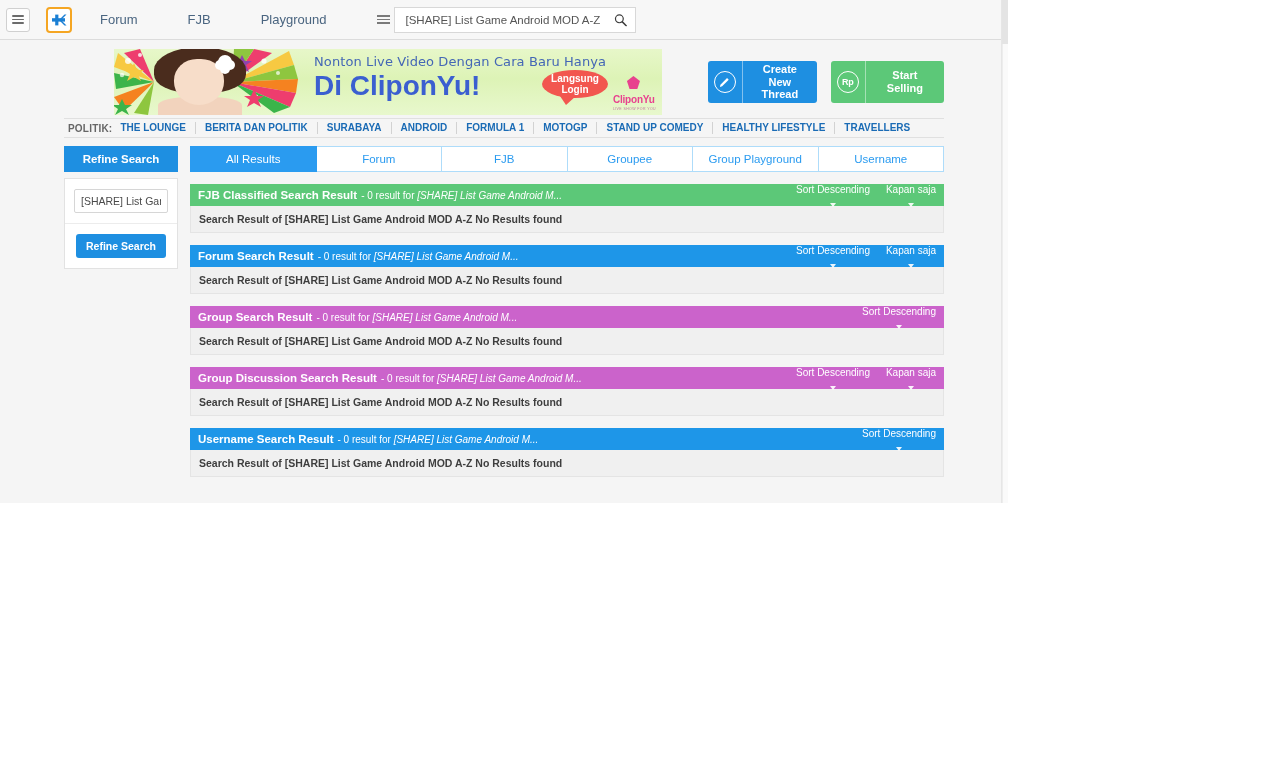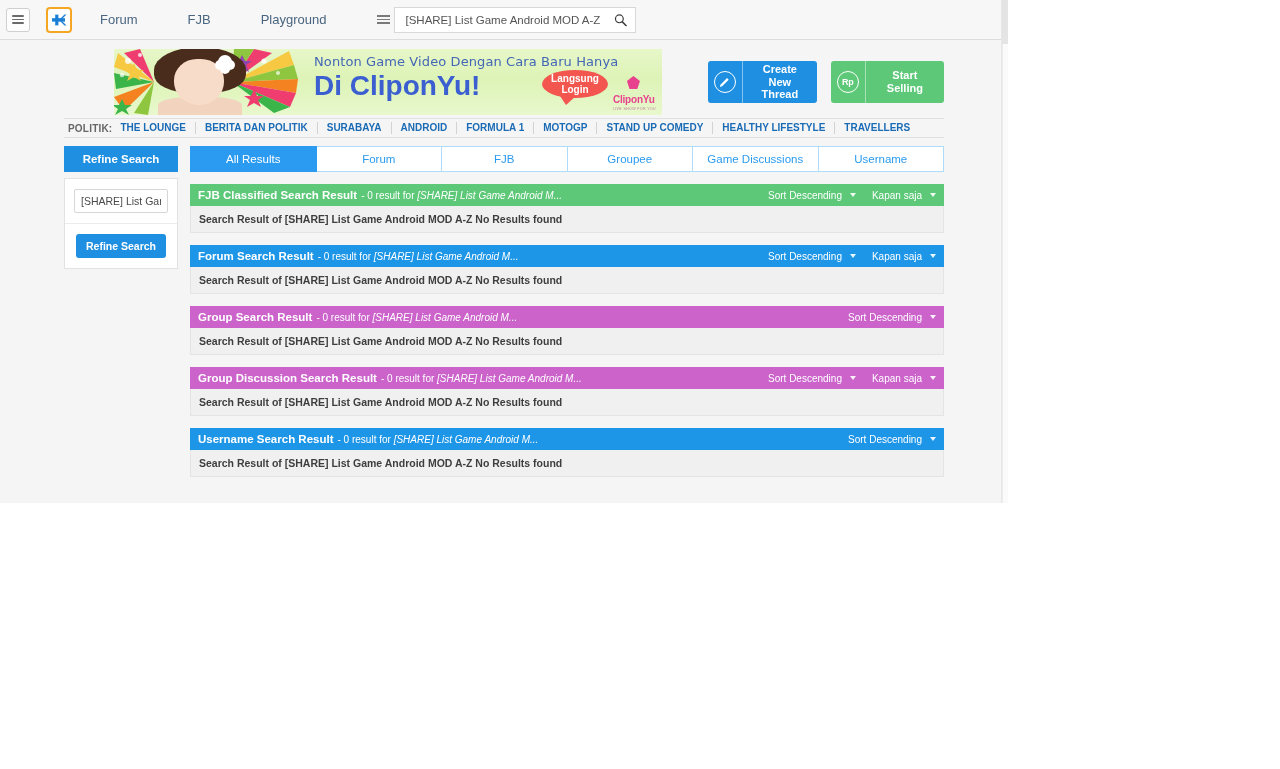--- a/index.html
+++ b/index.html
@@ -301,21 +301,21 @@
   .result-head {
     height: 22px; display: flex; align-items: center;
     padding: 0 8px; color: #ffffff;
   }
   .rh-title { font-size: 11.5px; font-weight: bold; white-space: nowrap; }
   .rh-meta { font-size: 10px; margin-left: 4px; white-space: nowrap; }
   .rh-query { font-style: italic; }
   .rh-controls { margin-left: auto; display: flex; align-items: center; gap: 16px; }
   .rh-ctrl {
     font-size: 10px; display: flex; align-items: center; gap: 8px;
-    cursor: pointer; white-space: nowrap;
+    cursor: pointer; white-space: nowrap; flex-direction: column;
   }
   .caret {
     width: 0; height: 0;
     border-left: 3.5px solid transparent;
     border-right: 3.5px solid transparent;
     border-top: 4px solid #ffffff;
     opacity: .9;
   }
   .result-body {
     background: #f0f0f0;
@@ -426,21 +426,21 @@
               <polygon points="8,50 11,56 18,56 12,60 15,66 8,62 1,66 4,60 -2,56 5,56" fill="#3bb44a"></polygon>
               <polygon points="110,2 112,8 119,8 113,12 116,18 110,14 104,18 107,12 101,8 108,8" fill="#f58220"></polygon>
             </svg>
             <div class="girl-hair"></div>
             <div class="girl-body"></div>
             <div class="girl-face"></div>
             <div class="flower"></div>
           </div>
 
           <div class="ad-text">
-            <div class="ad-line1">Nonton Game Video Dengan Cara Baru Hanya</div>
+            <div class="ad-line1">Nonton Live Video Dengan Cara Baru Hanya</div>
             <div class="ad-line2">Di CliponYu!</div>
           </div>
 
           <div class="ad-bubble">
             <span>Langsung</span>
             <span>Login</span>
           </div>
 
           <div class="ad-logo">
             <div class="ad-logo-mark"></div>
@@ -505,21 +505,21 @@
           </div>
         </div>
 
         <div id="results-col">
 
           <div id="tabs">
             <div class="tab active">All Results</div>
             <div class="tab">Forum</div>
             <div class="tab">FJB</div>
             <div class="tab">Groupee</div>
-            <div class="tab">Game Discussions</div>
+            <div class="tab">Group Playground</div>
             <div class="tab">Username</div>
           </div>
 
           <div class="result-section sec-green">
             <div class="result-head">
               <span class="rh-title">FJB Classified Search Result</span>
               <span class="rh-meta"><span>- 0 result for </span><span class="rh-query">[SHARE] List Game Android M...</span></span>
               <div class="rh-controls">
                 <span class="rh-ctrl">
                     <span>Sort Descending</span>

